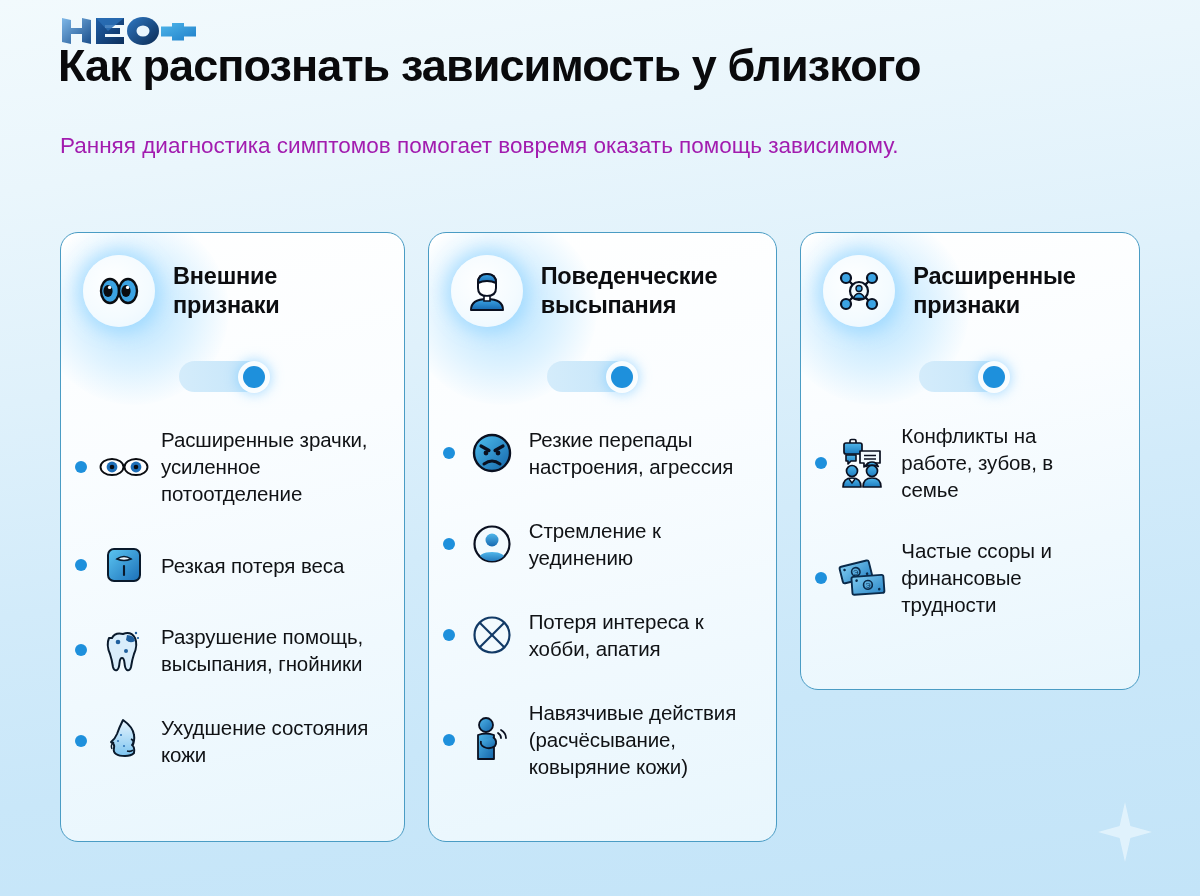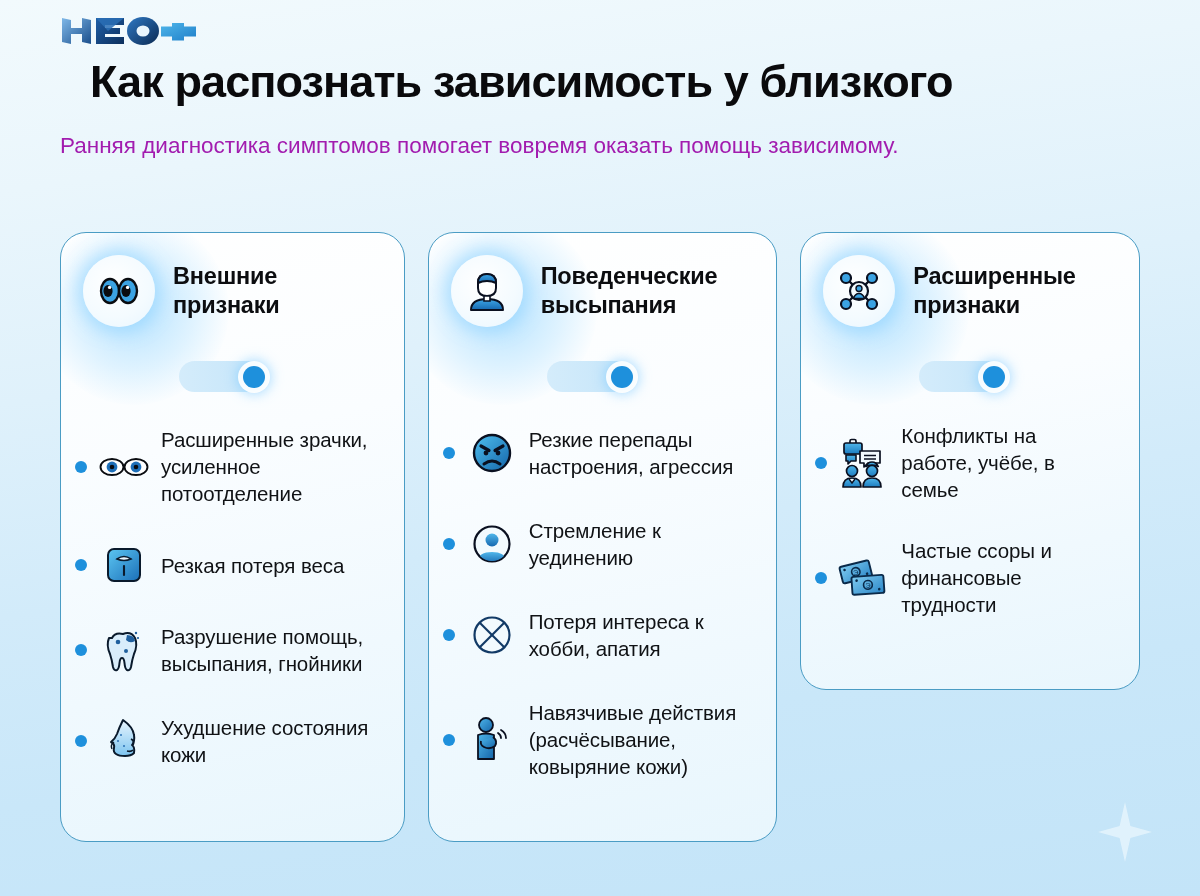--- a/index.html
+++ b/index.html
@@ -41,27 +41,26 @@
     top: 14px;
     height: 32px;
     display: flex;
     align-items: center;
   }
   .logo svg { display: block; }
 
   .title {
     position: absolute;
     left: 58px;
-    top: 56px;
+    top: 40px;
     font-size: 45px;
     font-weight: 700;
     letter-spacing: -.9px;
     color: #0a0a0c;
     white-space: nowrap;
-    margin-left: 32px;
   }
 
   .subtitle {
     position: absolute;
     left: 60px;
     top: 128px;
     font-size: 22.5px;
     line-height: 36px;
     color: #a21caf;
     max-width: 900px;
@@ -73,21 +72,21 @@
     left: 60px;
     top: 232px;
     width: 1080px;
     display: flex;
     gap: 23px;
     align-items: flex-start;
   }
 
   .card {
     border: 1.4px solid #4a9cc4;
-    border-radius: 26px;
+    border-radius: 18px;
     background: linear-gradient(168deg,
         #ffffff 0%,
         #fafdff 35%,
         #f0f9fe 70%,
         #e8f6fd 100%);
     position: relative;
     padding: 0 16px 26px 0;
     overflow: hidden;
   }
   .card.c1 { width: 345px; min-height: 610px; }
@@ -490,21 +489,21 @@
 
             <circle cx="14" cy="33" r="5.5" fill="url(#pc)" stroke="#0a1020" stroke-width="1.7"></circle>
             <path d="M5 49 q0 -9 9 -9 q9 0 9 9 Z" fill="url(#pc)" stroke="#0a1020" stroke-width="1.7" stroke-linejoin="round"></path>
             <path d="M11 41 l3 4 l3 -4" fill="#f2fafe" stroke="#0a1020" stroke-width="1.4"></path>
 
             <circle cx="34" cy="33" r="5.5" fill="url(#pc)" stroke="#0a1020" stroke-width="1.7"></circle>
             <path d="M27.5 29 q2 -5 6.5 -5 q4.5 0 6.5 5 q-2 -2 -6.5 -2 q-4.5 0 -6.5 2 Z" fill="url(#pc)" stroke="#0a1020" stroke-width="1.5"></path>
             <path d="M25 49 q0 -9 9 -9 q9 0 9 9 Z" fill="url(#pc)" stroke="#0a1020" stroke-width="1.7" stroke-linejoin="round"></path>
           </svg>
         </span>
-        <span class="item-text">Конфликты на работе, учёбе, в семье</span>
+        <span class="item-text">Конфликты на работе, зубов, в семье</span>
       </li>
 
       <li class="item">
         <span class="bullet"></span>
         <span class="item-icon">
           <svg width="52" height="44" viewBox="0 0 52 44">
             <defs>
                 <linearGradient id="mg" x1="0" y1="0" x2="1" y2="1">
               <stop offset="0" stop-color="#7fcbf0"></stop>
                   <stop offset="1" stop-color="#2a86c8"></stop>

